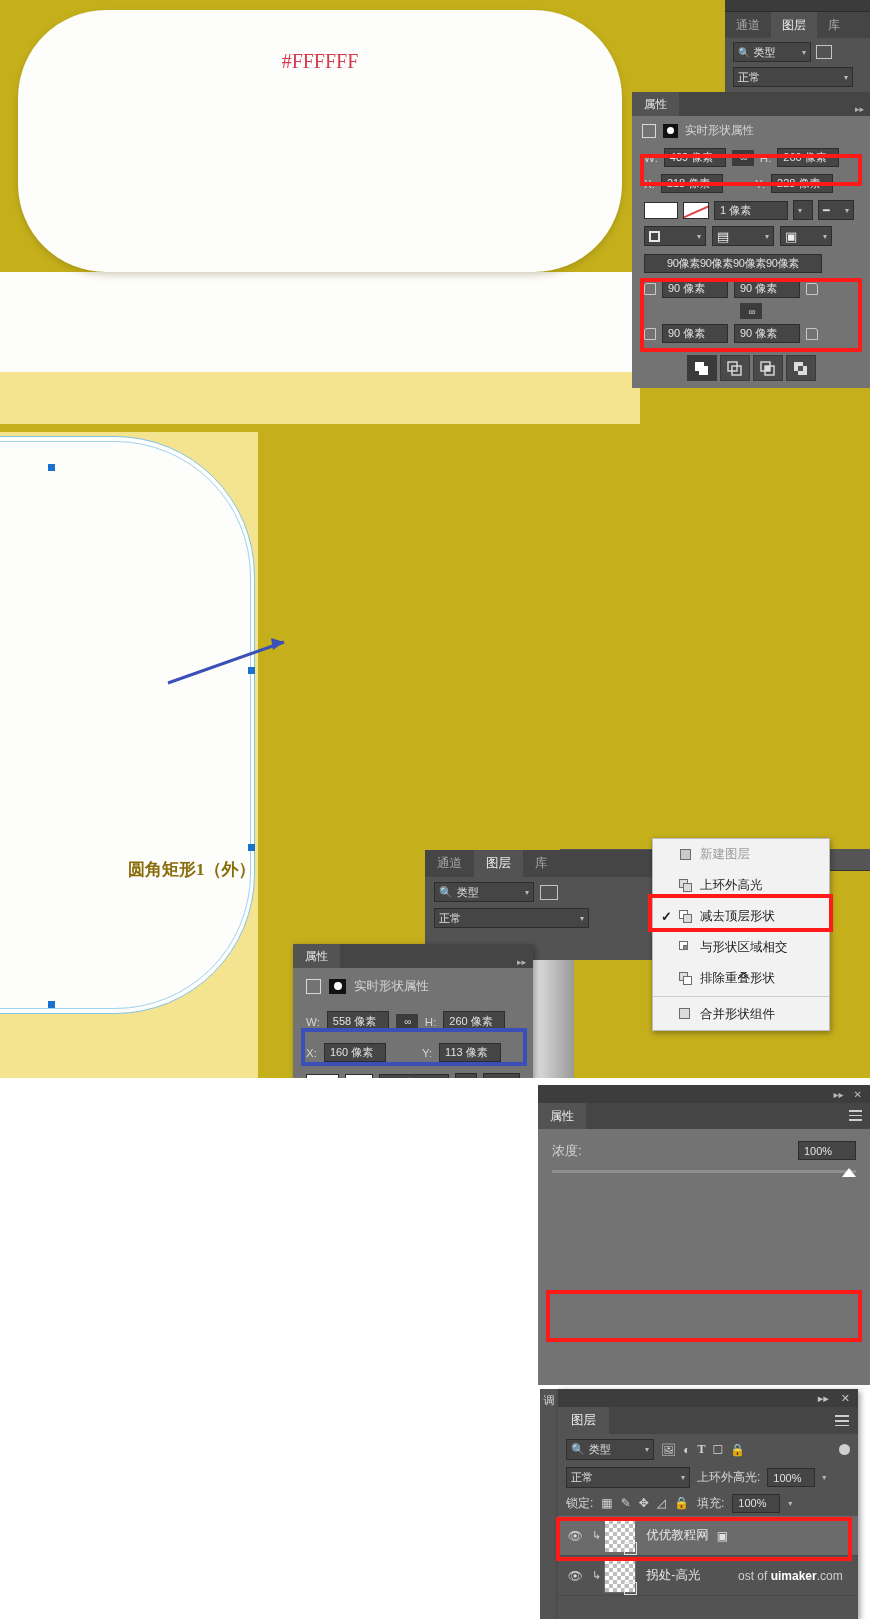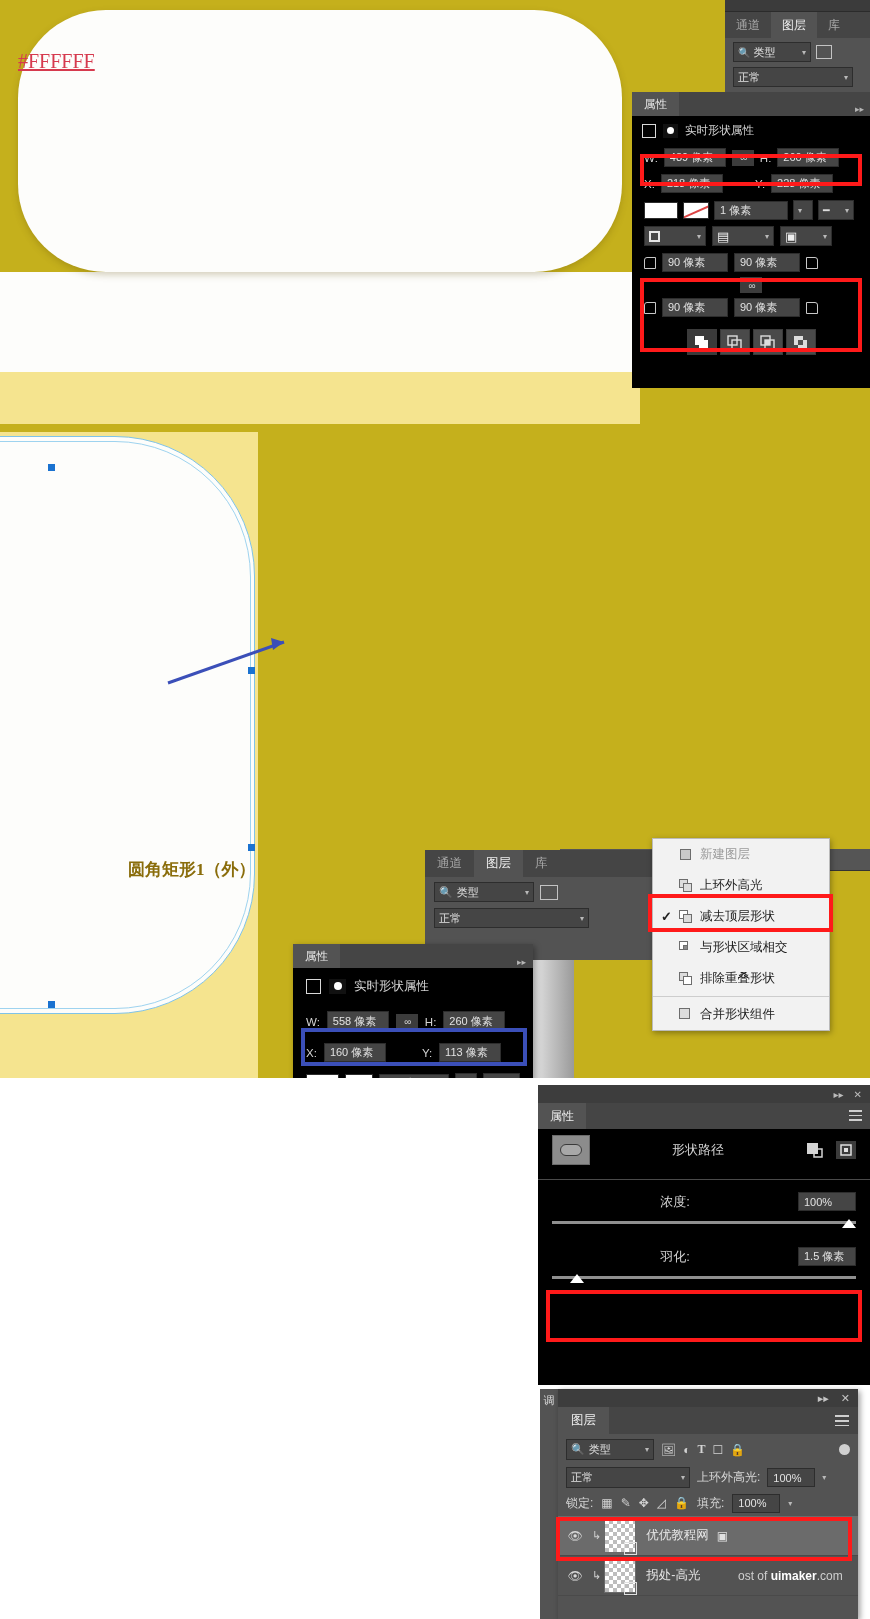--- a/index.html
+++ b/index.html
@@ -7,24 +7,23 @@
     width: 870px; height: 1619px;
     font-family: "Liberation Sans", sans-serif;
     background: #ffffff;
     overflow: hidden;
   }
   #stage { position: relative; width: 870px; height: 1619px; }
 
   
   .abs { position: absolute; }
   .ps-panel {
-    background: #000000;
+    background: #737373;
     color: #d8d8d8;
     font-size: 11px;
-    text-align: center;
   }
   .ps-tabstrip {
     background: #454545;
     height: 24px;
     display: flex;
     align-items: stretch;
     position: relative;
   }
   .ps-tab {
     padding: 0 12px;
@@ -89,22 +88,22 @@
     position:absolute; left:18px; top:10px; width:604px; height:262px;
     background:#fdfdfb; border-radius:88px;
     box-shadow: 0 3px 7px rgba(90,70,0,0.25);
   }
   #sec1 .whitebig {
     position:absolute; left:0px; top:272px; width:640px; height:100px;
     background:#fdfdfb;
   }
   #sec1 .hexlabel {
     position:absolute; left:18px; top:50px; width:604px;
-    color:#d63a4e;
-    font-family:"Liberation Serif", serif; font-size:20px;text-decoration:underline;
+    text-align:center; color:#d63a4e;
+    font-family:"Liberation Serif", serif; font-size:20px;
   }
 
   
   #p1 { position:absolute; left:632px; top:92px; width:238px; height:296px; }
   #p1 .body { padding: 0; }
 
   
   #s1top { position:absolute; left:725px; top:0px; width:145px; height:92px; background:#535353; }
   #s1top .strip0 { height:12px; background:#3b3b3b; border-bottom:1px solid #2b2b2b;}
   #s1top .tabs { display:flex; height:26px; background:#454545; }
@@ -329,20 +328,23 @@
             </span>
           <span class="ps-select" style="width:62px;">
               <span style="color:#eee;font-size:13px;">▤</span>
               <span class="caret">▾</span>
             </span>
           <span class="ps-select" style="width:52px;">
               <span style="color:#eee;font-size:13px;">▣</span>
               <span class="caret">▾</span>
             </span>
         </div>
+        <div style="padding:5px 12px 2px 12px;">
+          <div class="ps-field" style="width:178px;justify-content:center;letter-spacing:-0.3px;">90像素90像素90像素90像素</div>
+        </div>
         <div style="display:flex;align-items:center;gap:6px;padding:4px 12px;">
           <span class="sqicon"></span>
           <span class="ps-field" style="width:66px;">90 像素</span>
           <span class="ps-field" style="width:66px;">90 像素</span>
           <span class="sqicon r"></span>
         </div>
         <div style="display:flex;justify-content:center;padding:1px 0;">
           <span class="chainbtn">∞</span>
         </div>
         <div style="display:flex;align-items:center;gap:6px;padding:4px 12px;">
@@ -543,56 +545,28 @@
     </div>
     <div class="tabs">
       <div class="t active">属性</div>
       <div class="menuicon">
           <span></span>
           <span></span>
           <span></span>
         </div>
     </div>
     <div>
-      <div style="display:flex;align-items:center;gap:12px;padding:6px 14px 14px 14px;border-bottom:1px solid #4a4a4a;">
-        <span style="width:38px;height:30px;background:#8c8c8c;border:1px solid #6b6b6b;display:flex;align-items:center;justify-content:center;">
-          <span style="width:22px;height:12px;border:1.6px solid #3a3a3a;border-radius:7px;background:#a8a8a8;"></span>
-        </span>
-        <span class="ps-lbl" style="font-size:13px;flex:1;">形状路径</span>
-        <span style="width:18px;height:16px;">
-          <svg width="18" height="16" viewBox="0 0 18 16">
-              <rect x="1" y="1" width="11" height="11" fill="#d4d4d4"></rect>
-              <rect x="8" y="7" width="8" height="8" fill="none" stroke="#d4d4d4" stroke-width="1.5"></rect>
-            </svg>
-        </span>
-        <span style="width:20px;height:18px;background:#3b3b3b;display:flex;align-items:center;justify-content:center;">
-          <svg width="14" height="14" viewBox="0 0 14 14">
-              <rect x="2" y="2" width="10" height="10" fill="none" stroke="#e0e0e0" stroke-width="1.5"></rect>
-              <rect x="5" y="5" width="4" height="4" fill="#e0e0e0"></rect>
-            </svg>
-        </span>
-      </div>
       <div style="padding:12px 14px 4px 14px;">
         <div style="display:flex;align-items:center;">
           <span class="ps-lbl" style="font-size:13px;flex:1;">浓度:</span>
           <span class="ps-field" style="width:58px;justify-content:flex-start;">100%</span>
         </div>
         <div style="position:relative;margin-top:8px;height:12px;">
           <div style="position:absolute;left:0;right:0;top:2px;height:3px;background:#8f8f8f;"></div>
           <div style="position:absolute;right:0;top:0;width:0;height:0;border-left:7px solid transparent;border-right:7px solid transparent;border-bottom:9px solid #fff;"></div>
-        </div>
-      </div>
-      <div style="padding:12px 14px 4px 14px;">
-        <div style="display:flex;align-items:center;">
-          <span class="ps-lbl" style="font-size:13px;flex:1;">羽化:</span>
-          <span class="ps-field" style="width:58px;justify-content:flex-start;">1.5 像素</span>
-        </div>
-        <div style="position:relative;margin-top:8px;height:12px;">
-          <div style="position:absolute;left:0;right:0;top:2px;height:3px;background:#8f8f8f;"></div>
-          <div style="position:absolute;left:18px;top:0;width:0;height:0;border-left:7px solid transparent;border-right:7px solid transparent;border-bottom:9px solid #fff;"></div>
         </div>
       </div>
     </div>
     <div class="redbox" style="left:8px;top:205px;width:316px;height:52px;"></div>
   </div>
 
   <div class="abs" style="left:540px;top:1389px;width:18px;height:230px;background:#535353;display:flex;align-items:flex-start;justify-content:center;padding-top:4px;">
     <span style="font-size:11px;color:#ddd;">调</span>
   </div>
   <div id="p4">

